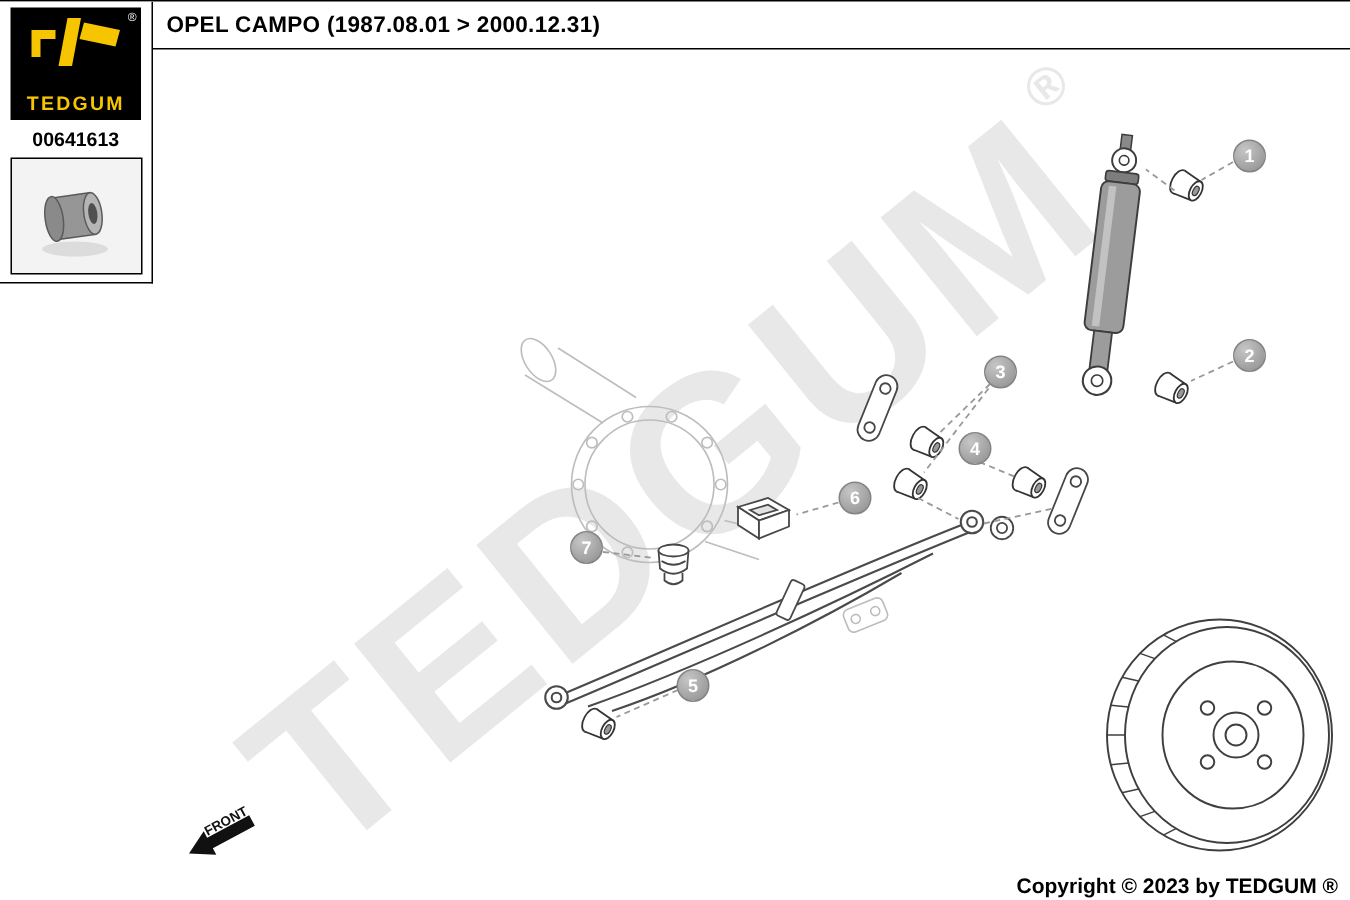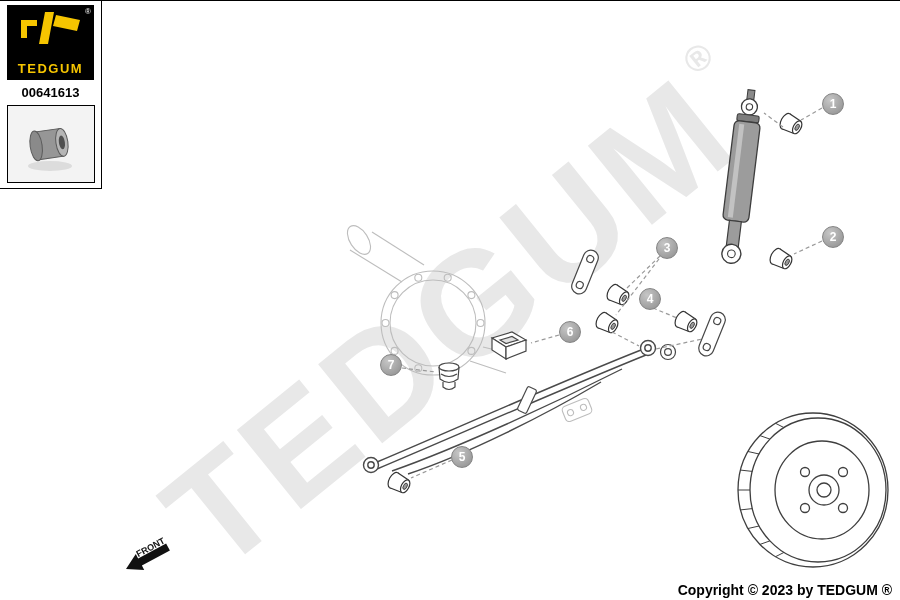--- a/index.html
+++ b/index.html
@@ -67,20 +67,23 @@
   .copyright {
     position:absolute; right:8px; bottom:3px; font-size:14px; font-weight:bold;
     z-index:5;
   }
 </style>
 </head>
 <body>
 
 <div class="page">
 
+  <div class="header">
+    <span class="header-title">OPEL CAMPO (1987.08.01 &gt; 2000.12.31)</span>
+  </div>
 
   <div class="info-panel">
     <div class="logo-box">
       <svg class="logo-mark" width="80" height="42" viewBox="0 0 80 42">
         <path d="M10 12 h16 v6 h-10 v12 h-6 Z" fill="#f6c500"></path>
         <path d="M34 4 l9 0 l-6 32 l-9 0 Z" fill="#f6c500"></path>
         <path d="M45 7 l24 5 l-3 11 l-24 -5 Z" fill="#f6c500"></path>
       </svg>
       <span class="logo-reg">®</span>
       <span class="logo-brand">TEDGUM</span>

